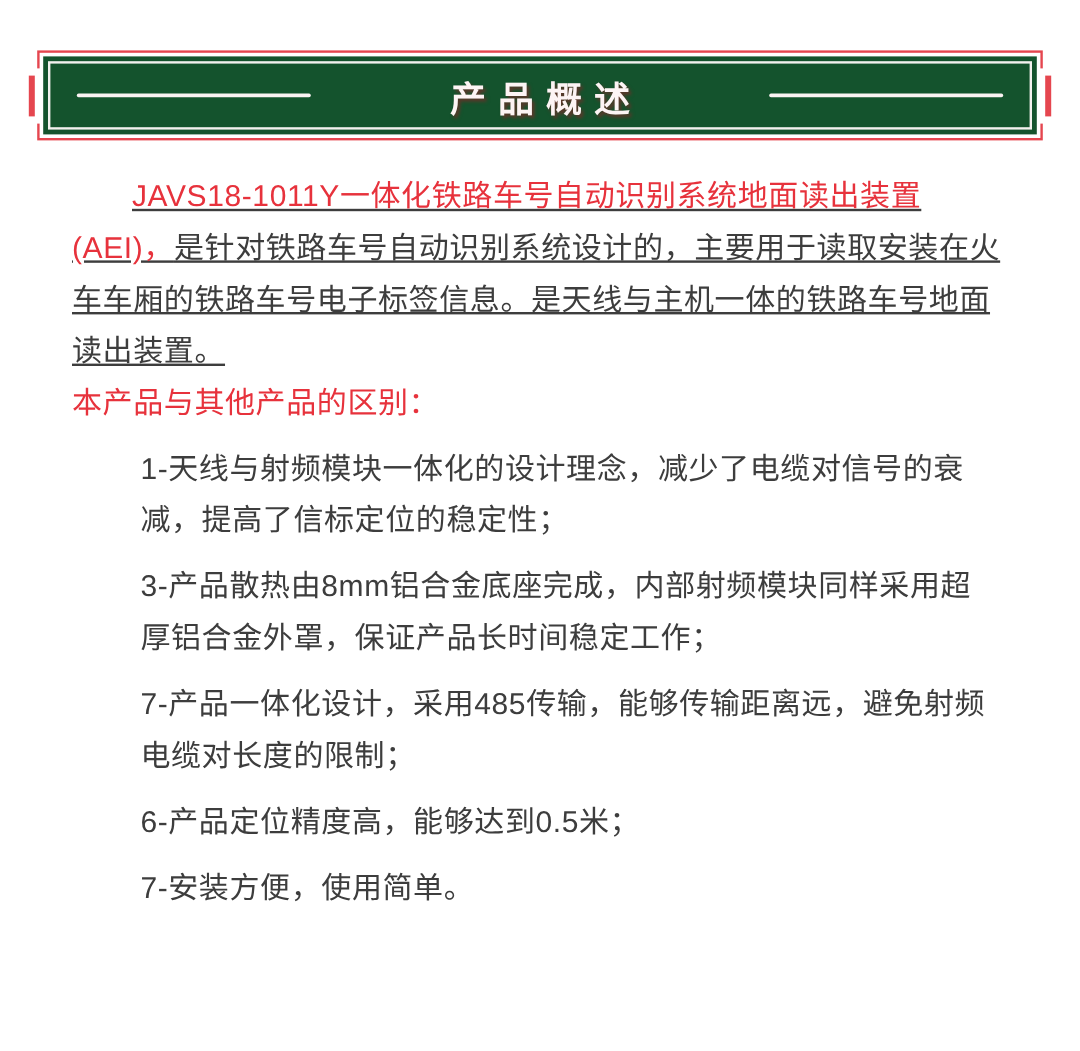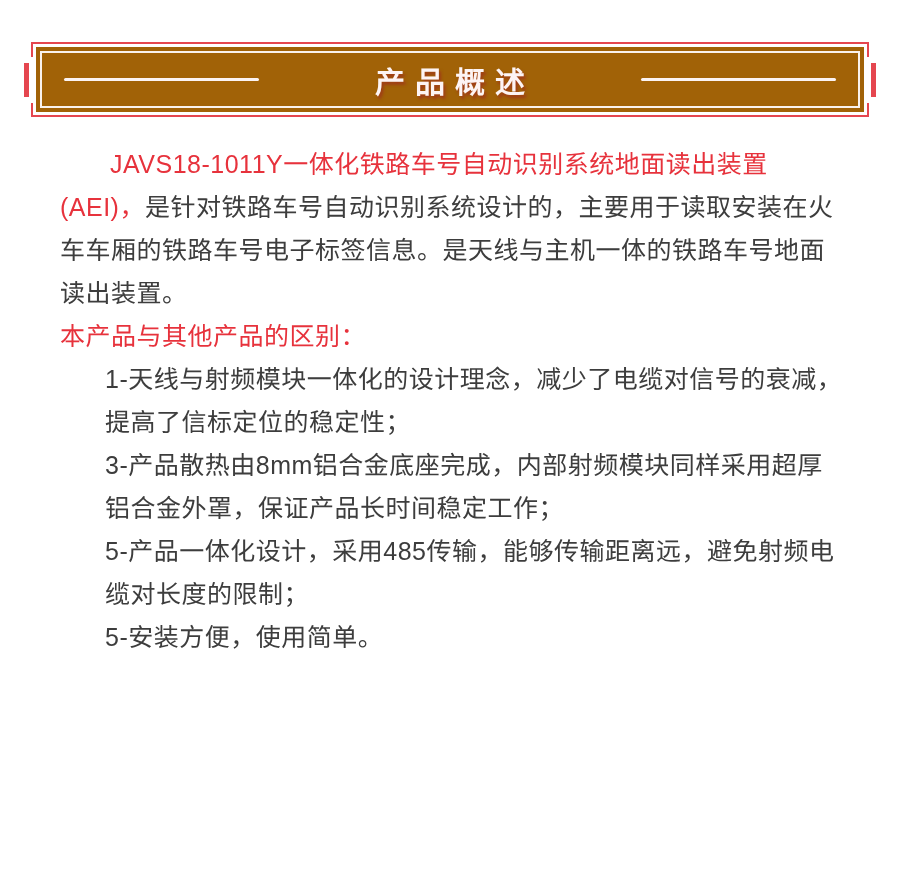--- a/index.html
+++ b/index.html
@@ -50,21 +50,21 @@
     top: 50%;
     transform: translateY(-50%);
     z-index: 4;
   }
   .dash-l { left: -7px; }
   .dash-r { right: -7px; }
 
   .banner {
     position: relative;
     height: 65px;
-    background: #a16207;
+    background: #14532d;
   }
   .inner-stroke {
     position: absolute;
     inset: 4px;
     border: 2px solid rgba(255, 250, 250, 0.95);
     pointer-events: none;
   }
   .title-row {
     position: absolute;
     inset: 0;
@@ -97,31 +97,32 @@
     font-size: 25px;
     line-height: 43px;
     color: #3d3d3d;
     letter-spacing: 0.5px;
   }
   .content p {
     margin: 0;
   }
   .intro {
     text-indent: 2em;
+    text-decoration: underline;
   }
   .red {
     color: #e7323c;
   }
   .features {
     list-style: none;
     margin: 0;
     padding: 0 0 0 45px;
   }
   .features li {
-    margin: 0;
+    margin: 12px;
   }
 </style>
 </head>
 <body>
 
 <div class="canvas">
 
   <div class="banner-wrap">
     <div class="frame">
       <span class="border-gap gap-l"></span>
@@ -138,18 +139,19 @@
     <span class="dash dash-l"></span>
     <span class="dash dash-r"></span>
   </div>
 
   <div class="content">
     <p class="intro"><span class="red">JAVS18-1011Y一体化铁路车号自动识别系统地面读出装置(AEI)，</span><span>是针对铁路车号自动识别系统设计的，主要用于读取安装在火车车厢的铁路车号电子标签信息。是天线与主机一体的铁路车号地面读出装置。</span></p>
     <p class="red">本产品与其他产品的区别：</p>
     <ul class="features">
       <li>1-天线与射频模块一体化的设计理念，减少了电缆对信号的衰减，提高了信标定位的稳定性；</li>
       <li>3-产品散热由8mm铝合金底座完成，内部射频模块同样采用超厚铝合金外罩，保证产品长时间稳定工作；</li>
-      <li>5-产品一体化设计，采用485传输，能够传输距离远，避免射频电缆对长度的限制；</li>
-      <li>5-安装方便，使用简单。</li>
+      <li>7-产品一体化设计，采用485传输，能够传输距离远，避免射频电缆对长度的限制；</li>
+      <li>6-产品定位精度高，能够达到0.5米；</li>
+      <li>7-安装方便，使用简单。</li>
     </ul>
   </div>
 
 </div>
 
 </body></html>

